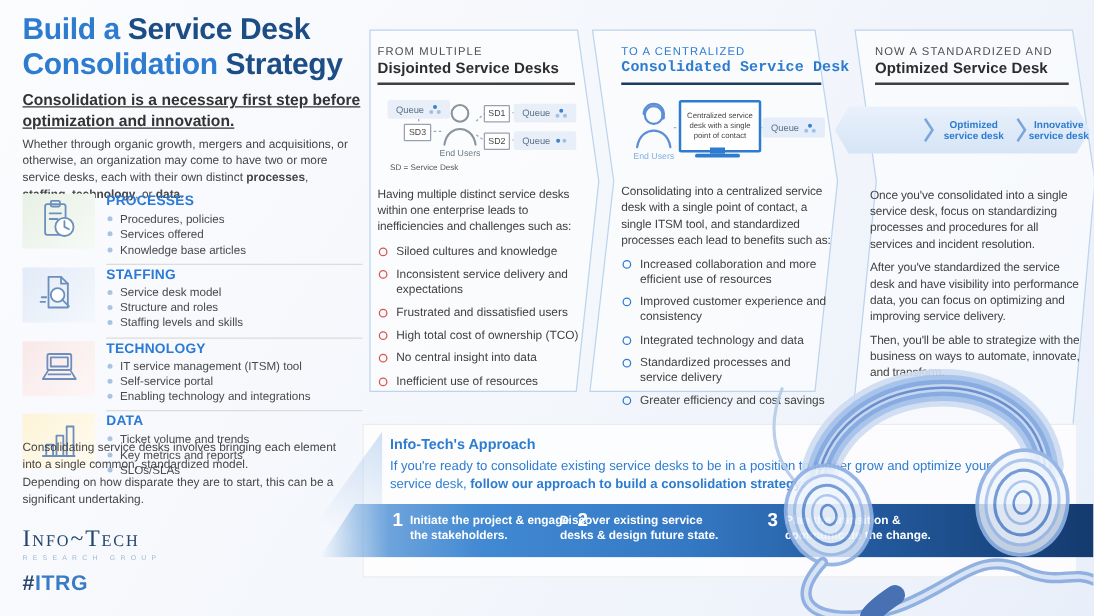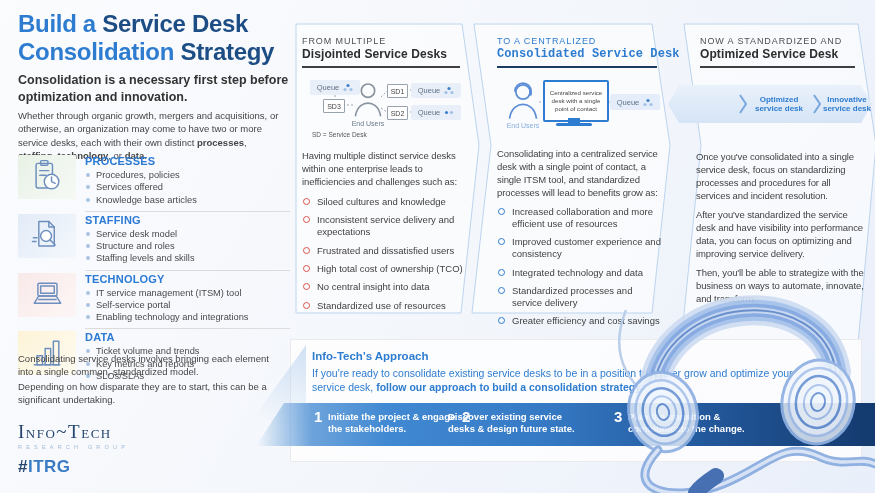--- a/index.html
+++ b/index.html
@@ -3,21 +3,21 @@
 <meta charset="utf-8">
 <style>
   html,body{margin:0;padding:0;background:#e8edf5;}
   .canvas{position:relative;width:875px;height:493px;overflow:hidden;
     background:linear-gradient(120deg,#fbfcfe 0%,#f3f6fb 55%,#e9effa 100%);
     font-family:"Liberation Sans",sans-serif;color:#3f3f3f;}
   .abs{position:absolute;}
   
   .title{left:18px;top:10px;width:285px;font-size:24px;line-height:1.17;font-weight:800;letter-spacing:-.3px;}
   .t-blue{color:#2e7cd0;} .t-navy{color:#1d4d85;}
-  .subtitle{left:18px;top:72px;width:272px;font-size:12.5px;line-height:1.32;font-weight:700;color:#333;}
+  .subtitle{left:18px;top:72px;width:272px;font-size:12.5px;line-height:1.32;font-weight:700;color:#333;text-decoration:underline;}
   .intro{left:18px;top:109px;width:268px;font-size:9.5px;line-height:1.4;color:#454545;}
   .cats{left:18px;top:155px;width:272px;}
   .cat{display:flex;align-items:flex-start;margin-bottom:2px;}
   .cat-icon{width:58px;height:44px;flex:0 0 58px;display:flex;align-items:center;justify-content:center;margin-right:9px;border-radius:1px;}
   .cat-body{flex:1;border-bottom:1px solid #dcdcdc;padding-bottom:5px;min-height:41px;}
   .cat:last-child .cat-body{border-bottom:none;}
   .cat-name{font-size:11px;font-weight:700;color:#2a7ad6;letter-spacing:.2px;}
   .cat ul{margin:2px 0 0;padding:0;list-style:none;}
   .cat li{position:relative;padding-left:11px;font-size:9.3px;line-height:1.32;color:#4a4a4a;}
   .cat li::before{content:'';position:absolute;left:1px;top:4px;width:4px;height:4px;border-radius:50%;background:#a9c4e2;}
@@ -232,21 +232,21 @@
     <div class="legend" style="left:14px;top:53px;">SD = Service Desk</div>
   </div>
 
   <div class="abs pbody" style="left:302px;top:150px;width:166px;">Having multiple distinct service desks within one enterprise leads to inefficiencies and challenges such as:</div>
   <ul class="abs plist red-list" style="left:302px;top:196px;width:166px;">
     <li>Siloed cultures and knowledge</li>
     <li>Inconsistent service delivery and expectations</li>
     <li>Frustrated and dissatisfied users</li>
     <li>High total cost of ownership (TCO)</li>
     <li>No central insight into data</li>
-    <li>Standardized use of resources</li>
+    <li>Inefficient use of resources</li>
   </ul>
 
   <div class="abs eyebrow" style="left:497px;top:36px;color:#2e7cd0;">TO A CENTRALIZED</div>
   <div class="abs ptitle" style="left:497px;top:47px;color:#2e7cd0;font-family:Liberation Mono, monospace;">Consolidated Service Desk</div>
   <div class="abs rule" style="left:497px;top:66px;width:160px;background:#1d3a5f;"></div>
 
   <div class="abs" style="left:495px;top:74px;width:175px;height:70px;">
     <svg class="abs" style="left:0;top:0;" width="175" height="70">
       <g stroke="#9ab4d8" stroke-width="1" stroke-dasharray="2,2">
         <line x1="44" y1="28" x2="48" y2="28"></line>
@@ -266,21 +266,21 @@
     <div class="chip" style="left:115px;top:20px;width:50px;height:16px;background:#e4edf9;">
       <span>Queue</span>
       <svg width="10" height="9">
           <circle cx="5" cy="2.5" r="1.6" fill="#3b82cc"></circle>
           <circle cx="2" cy="6.5" r="1.6" fill="#9fc0e8"></circle>
           <circle cx="8" cy="6.5" r="1.6" fill="#9fc0e8"></circle>
         </svg>
     </div>
   </div>
 
-  <div class="abs pbody" style="left:497px;top:148px;width:170px;">Consolidating into a centralized service desk with a single point of contact, a single ITSM tool, and standardized processes will lead to benefits grow as:</div>
+  <div class="abs pbody" style="left:497px;top:148px;width:170px;">Consolidating into a centralized service desk with a single point of contact, a single ITSM tool, and standardized processes each lead to benefits such as:</div>
   <ul class="abs plist blue-list" style="left:497px;top:206px;width:168px;">
     <li>Increased collaboration and more efficient use of resources</li>
     <li>Improved customer experience and consistency</li>
     <li>Integrated technology and data</li>
     <li>Standardized processes and service delivery</li>
     <li>Greater efficiency and cost savings</li>
   </ul>
 
   <div class="abs eyebrow" style="left:700px;top:36px;color:#4f4f4f;">NOW A STANDARDIZED AND</div>
   <div class="abs ptitle" style="left:700px;top:47px;color:#2d2d2d;">Optimized Service Desk</div>

